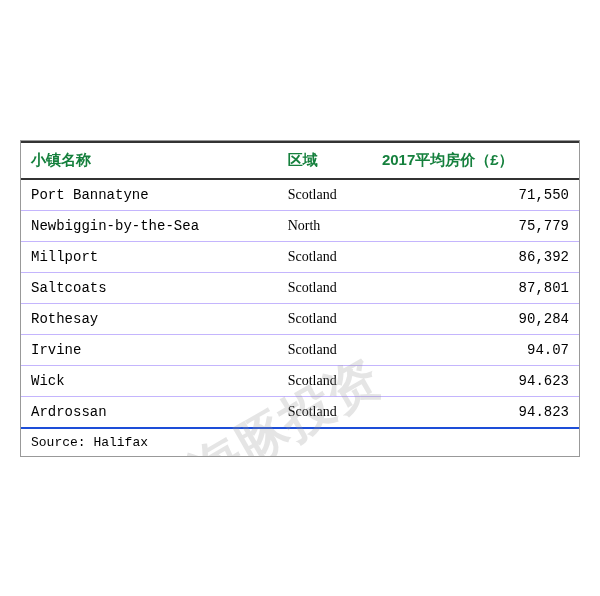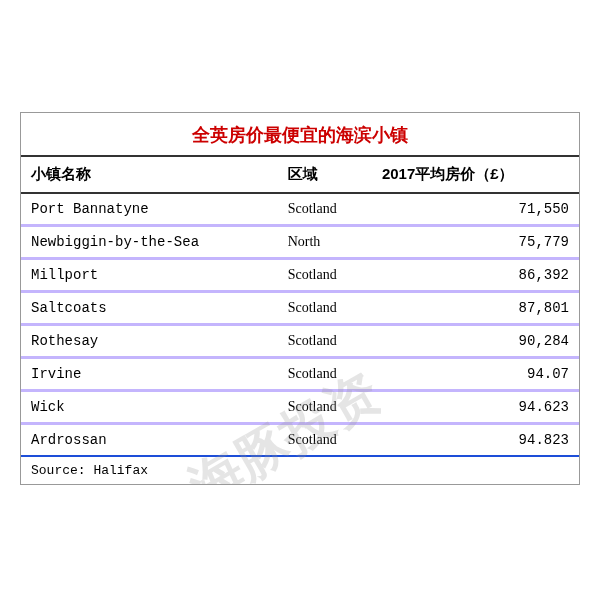--- a/index.html
+++ b/index.html
@@ -40,30 +40,30 @@
 
     thead tr {
       border-top: 2px solid #333;
       border-bottom: 2px solid #333;
     }
 
     thead th {
       padding: 8px 10px;
       font-size: 15px;
       font-weight: bold;
-      color: #000000;
+      color: #15803d;
       font-family: SimHei, "黑体", sans-serif;
       text-align: left;
     }
 
     thead th:last-child {
     }
 
     tbody tr {
-      border-bottom: 3px solid #c4b5fd;
+      border-bottom: 1px solid #c4b5fd;
     }
 
     tbody tr:last-child {
       border-bottom: none;
     }
 
     tbody td {
       padding: 7px 10px;
       font-size: 14px;
       color: #000;
@@ -108,21 +108,20 @@
 
     .table-wrapper {
       position: relative;
       overflow: hidden;
     }
   </style>
 </head>
 <body>
 
 <div class="container">
-  <div class="title">全英房价最便宜的海滨小镇</div>
   <div class="table-wrapper">
     <div class="watermark">海豚投资</div>
     <table>
       <thead>
         <tr>
           <th>小镇名称</th>
           <th>区域</th>
           <th>2017平均房价（£）</th>
         </tr>
       </thead>

